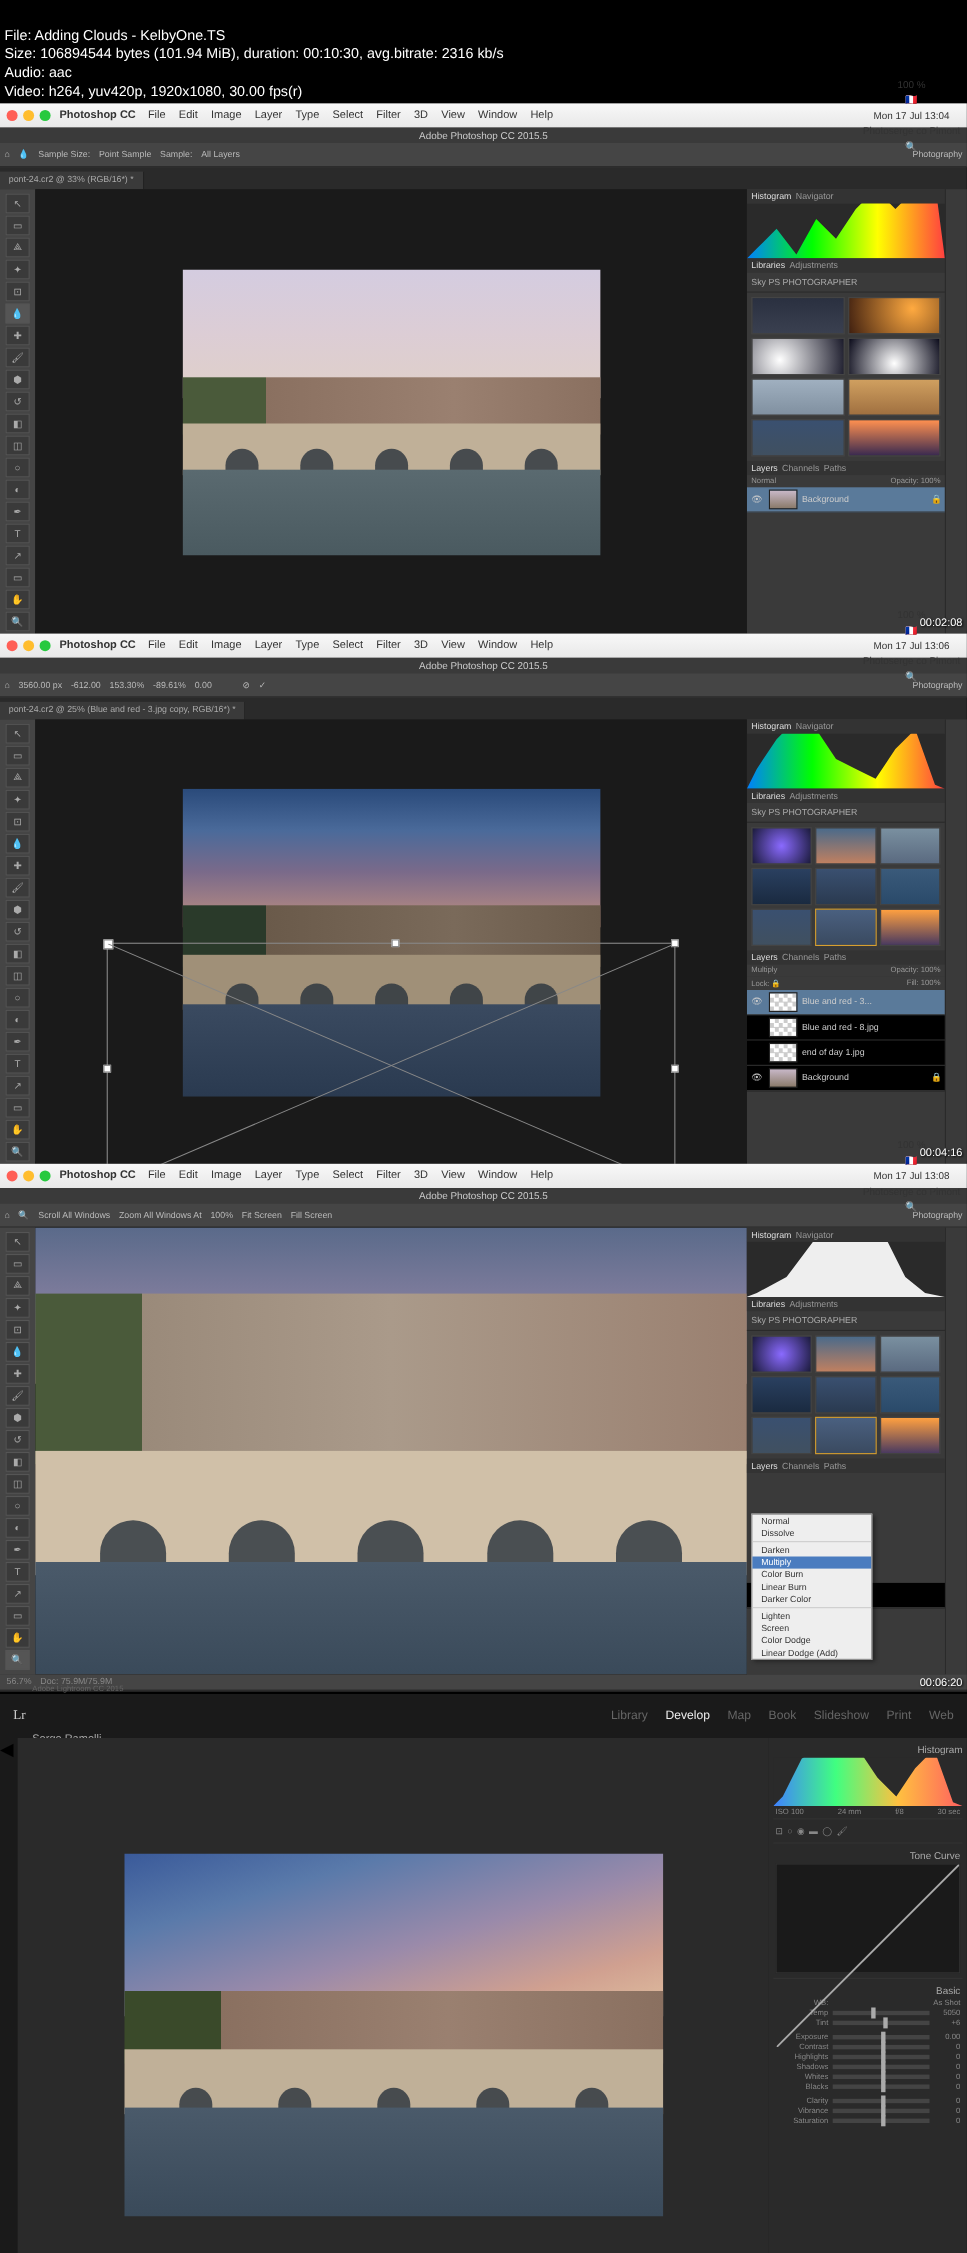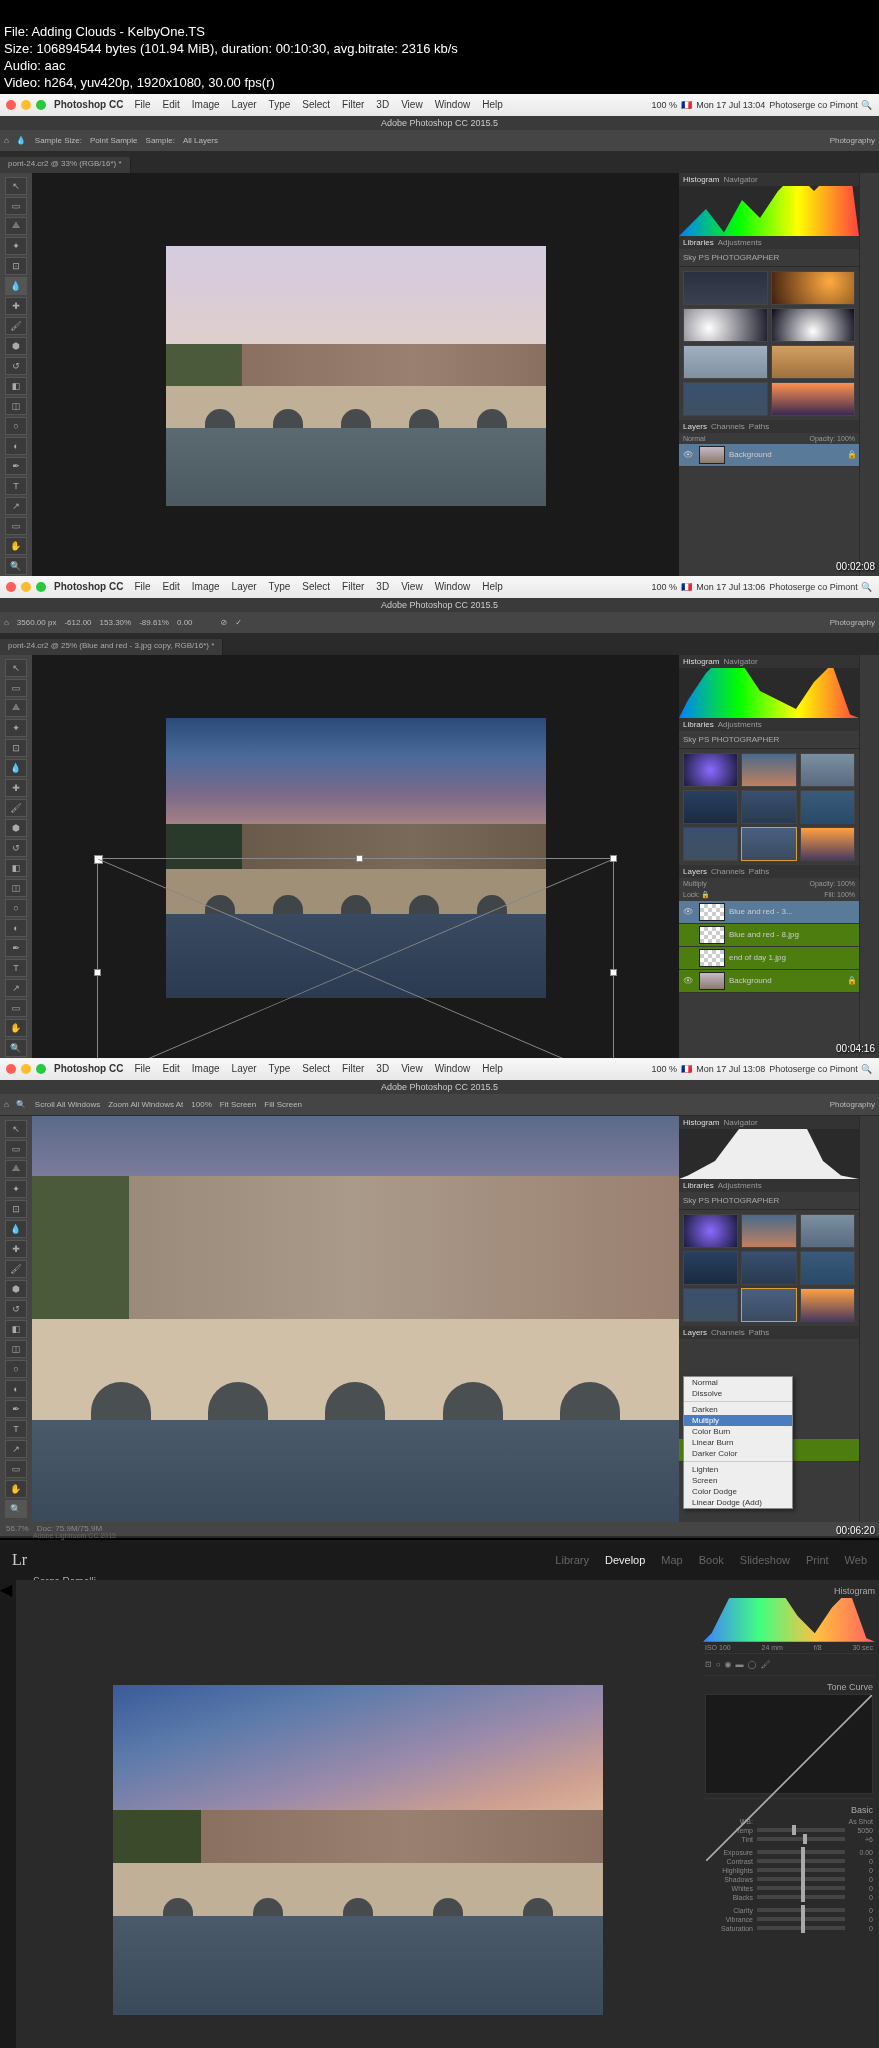--- a/index.html
+++ b/index.html
@@ -8,21 +8,21 @@
 .screenshot { position: relative; width: 879px; height: 480px; background: #2a2a2a; margin-bottom: 2px; }
 .screenshot.lr { height: 670px; background: #1a1a1a; }
 
 
 .mac-bar { height: 22px; background: linear-gradient(#f8f8f8,#e8e8e8); display: flex; align-items: center; font-size: 10px; color: #333; padding: 0 6px; gap: 2px; }
 .mac-traffic { display: flex; gap: 5px; margin-right: 6px; }
 .mac-traffic span { width: 10px; height: 10px; border-radius: 50%; }
 .tr-red { background: #ff5f56; } .tr-yel { background: #ffbd2e; } .tr-grn { background: #27c93f; }
 .mac-app { font-weight: bold; margin-right: 4px; }
 .mac-menu { padding: 0 5px; cursor: default; }
-.mac-right { margin-left: auto; display: flex; align-items: center; gap: 4px; font-size: 9px; }
+.mac-right { margin-left: auto; display: flex; align-items: center; gap: 4px; font-size: 9px; flex-direction: column; }
 
 
 .ps-title { height: 14px; background: #3a3a3a; color: #ccc; font-size: 9px; text-align: center; line-height: 14px; }
 .ps-options { height: 22px; background: #454545; border-bottom: 1px solid #2a2a2a; display: flex; align-items: center; padding: 0 4px; gap: 8px; font-size: 8px; color: #bbb; }
 .ps-tab { height: 16px; background: #3a3a3a; color: #aaa; font-size: 8px; padding: 2px 8px; display: inline-block; border-right: 1px solid #222; }
 .ps-main { display: flex; height: calc(100% - 74px); }
 .ps-tools { width: 32px; background: #454545; display: flex; flex-direction: column; align-items: center; gap: 2px; padding: 4px 0; }
 .ps-tool { width: 22px; height: 18px; background: #3a3a3a; border: 1px solid #555; display:flex;align-items:center;justify-content:center;color:#aaa;font-size:9px; }
 .ps-tool.active { background: #555; }
 .ps-canvas { flex: 1; background: #1a1a1a; display: flex; align-items: center; justify-content: center; position: relative; }
@@ -32,21 +32,21 @@
 
 .panel { border-bottom: 1px solid #2a2a2a; padding: 4px; font-size: 8px; color: #aaa; }
 .panel-tabs { display: flex; gap: 4px; background: #333; padding: 2px 4px; font-size: 8px; color: #999; }
 .panel-tabs span.active { color: #ddd; }
 .histogram { height: 50px; background: #2a2a2a; position: relative; overflow: hidden; }
 .histo-curve { position: absolute; bottom: 0; left: 0; right: 0; }
 .lib-grid { display: grid; grid-template-columns: repeat(2,1fr); gap: 3px; padding: 4px; }
 .lib-grid.three { grid-template-columns: repeat(3,1fr); }
 .lib-thumb { height: 34px; background: #222; border: 1px solid #444; }
 .layers-panel { flex: 1; background: #3a3a3a; min-height: 80px; }
-.layer-row { display: flex; align-items: center; padding: 2px; background: #4d7c0f; border-bottom: 1px solid #333; font-size: 8px; color: #ccc; gap: 4px; }
+.layer-row { display: flex; align-items: center; padding: 2px; background: #000000; border-bottom: 1px solid #333; font-size: 8px; color: #ccc; gap: 4px; }
 .layer-row.selected { background: #5a7a9a; }
 .layer-eye { width: 14px; height: 14px; display:flex;align-items:center;justify-content:center;color:#ccc; }
 .layer-thumb { width: 26px; height: 18px; background: #888; border: 1px solid #222; }
 .layer-ctrl { display: flex; justify-content: space-between; padding: 2px 4px; font-size: 7px; color: #999; background: #3a3a3a; }
 .ps-status { height: 14px; background: #454545; color: #888; font-size: 8px; padding: 0 6px; display: flex; align-items: center; gap: 8px; }
 
 
 .bridge-img { position: relative; overflow: hidden; }
 .sky { position: absolute; top: 0; left: 0; right: 0; }
 .city { position: absolute; left: 0; right: 0; }
@@ -62,21 +62,21 @@
 .th { position: absolute; width: 7px; height: 7px; background: #fff; border: 1px solid #888; }
 
 
 .blend-menu { position: absolute; background: #eee; border: 1px solid #888; font-size: 8px; color: #333; z-index: 10; box-shadow: 2px 2px 4px rgba(0,0,0,.4); }
 .blend-menu div { padding: 1px 8px; }
 .blend-menu div.sep { border-bottom: 1px solid #ccc; height: 1px; padding: 0; margin: 2px 0; }
 .blend-menu div.sel { background: #4a7cbf; color: #fff; }
 
 
 .lr-top { height: 40px; background: #1a1a1a; display: flex; align-items: center; padding: 0 12px; color: #888; font-size: 10px; }
-.lr-logo { font-family: serif; font-size: 16px; color: #ccc; }
+.lr-logo { font-family: serif; font-size: 12px; color: #ccc; }
 .lr-modules { margin-left: auto; display: flex; gap: 16px; font-size: 11px; }
 .lr-modules span { color: #666; text-align: center; }
 .lr-modules span.active { color: #eee; }
 .lr-main { display: flex; height: calc(100% - 130px); }
 .lr-left { width: 16px; background: #1a1a1a; }
 .lr-center { flex: 1; background: #2a2a2a; display: flex; align-items: center; justify-content: center; }
 .lr-right { width: 180px; background: #2a2a2a; padding: 4px; font-size: 8px; color: #888; overflow: hidden; }
 .lr-panel { border-top: 1px solid #333; padding: 4px 2px; }
 .lr-panel-title { text-align: right; color: #aaa; font-size: 9px; padding: 2px 0; }
 .lr-slider-row { display: flex; align-items: center; gap: 4px; padding: 1px 0; font-size: 7px; }

